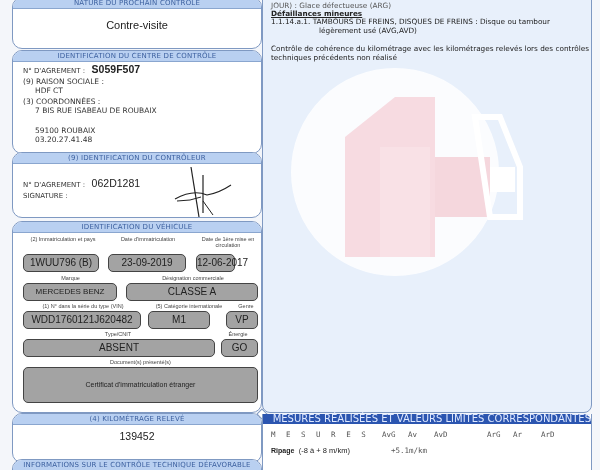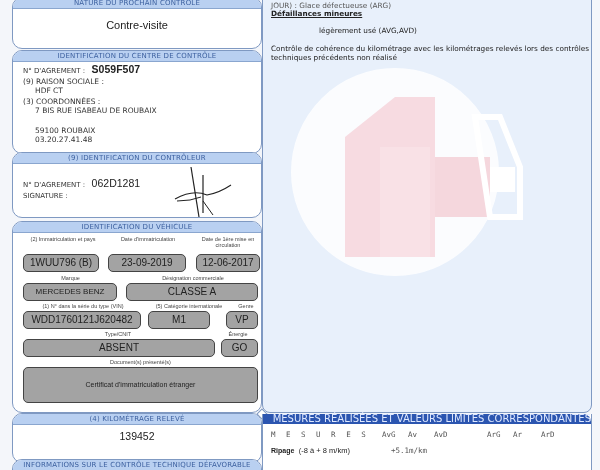--- a/index.html
+++ b/index.html
@@ -114,21 +114,21 @@
     <div class="panel-head">IDENTIFICATION DU VÉHICULE</div>
 
     <div class="lbl" style="left:10px; top:14px; width:80px;">(2) Immatriculation et pays</div>
     <div class="lbl" style="left:95px; top:14px; width:80px;">Date d'immatriculation</div>
     <div class="lbl" style="left:180px; top:14px; width:70px;">
       <div>Date de 1ère mise en</div>
       <div>circulation</div>
     </div>
     <div class="box" style="left:10px; top:32px; width:76px;">1WUU796 (B)</div>
     <div class="box" style="left:95px; top:32px; width:78px;">23-09-2019</div>
-    <div class="box" style="left:183px; top:32px; width:64px;">12-06-2017</div>
+    <div class="box" style="left:183px; top:32px; width:39px;">12-06-2017</div>
 
     <div class="lbl" style="left:10px; top:53px; width:95px;">Marque</div>
     <div class="lbl" style="left:115px; top:53px; width:130px;">Désignation commerciale</div>
     <div class="box" style="left:10px; top:61px; width:94px; font-size:8px;">MERCEDES BENZ</div>
     <div class="box" style="left:113px; top:61px; width:132px;">CLASSE A</div>
 
     <div class="lbl" style="left:10px; top:81px; width:120px;">(1) N° dans la série du type (VIN)</div>
     <div class="lbl" style="left:136px; top:81px; width:80px;">(5) Catégorie internationale</div>
     <div class="lbl" style="left:218px; top:81px; width:30px;">Genre</div>
     <div class="box" style="left:10px; top:89px; width:118px;">WDD1760121J620482</div>
@@ -158,20 +158,24 @@
   <svg class="watermark" viewBox="0 0 240 240">
     <circle cx="110" cy="115" r="100" fill="#ffffff" stroke="#ffffff" stroke-width="8" opacity="0.85"></circle>
     <path d="M60 80 L110 40 L150 40 L150 200 L60 200 Z" fill="#f6d5dc" opacity="0.85"></path>
     <rect x="95" y="90" width="50" height="110" fill="#f9e1e6"></rect>
     <rect x="150" y="100" width="55" height="60" fill="#f4cdd5" opacity="0.8"></rect>
     <path d="M190 60 L215 60 L235 110 L235 160 L205 160 Z" fill="none" stroke="#ffffff" stroke-width="6"></path>
     <rect x="205" y="110" width="25" height="25" fill="#ffffff"></rect>
   </svg>
   <div class="rtext" style="top:4px; color:#555;">JOUR) : Glace défectueuse (ARG)</div>
   <div class="rtext" style="top:12px;"><u>Défaillances mineures</u></div>
+  <div class="rtext" style="top:20px;">
+    <span>1.1.14.a.1.</span>
+    <span>TAMBOURS DE FREINS, DISQUES DE FREINS : Disque ou tambour</span>
+  </div>
   <div class="rtext" style="left:56px; top:29px;">légèrement usé (AVG,AVD)</div>
   <div class="rtext" style="top:47px;">Contrôle de cohérence du kilométrage avec les kilométrages relevés lors des contrôles</div>
   <div class="rtext" style="top:56px;">techniques précédents non réalisé</div>
 </div>
 
 <div class="diamond" style="left:258px; top:410px;"></div>
 
 <div class="measures">
   <div class="m-head">MESURES RÉALISÉES ET VALEURS LIMITES CORRESPONDANTES</div>
   <div class="m-row" style="left:8px; top:16px; letter-spacing:3px;">M E S U R E S</div>

